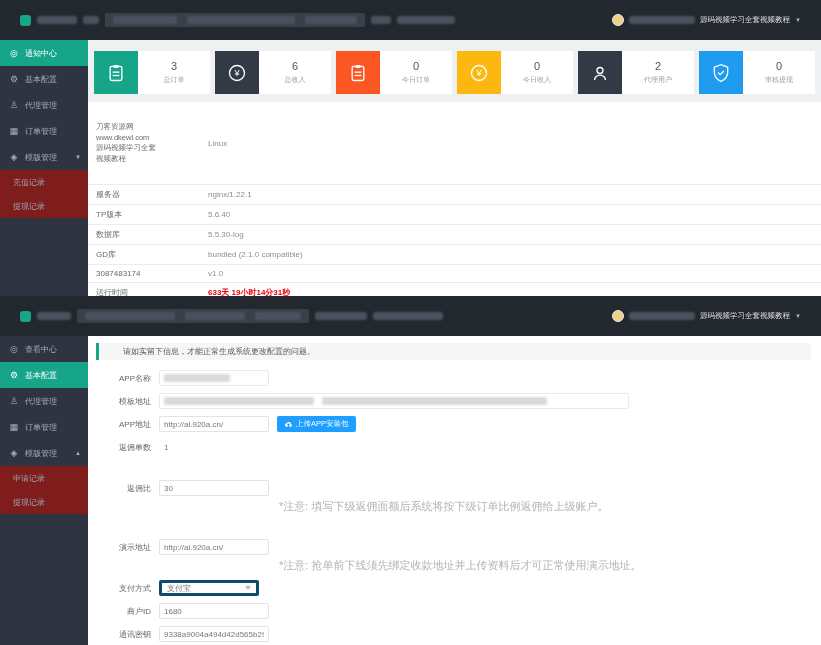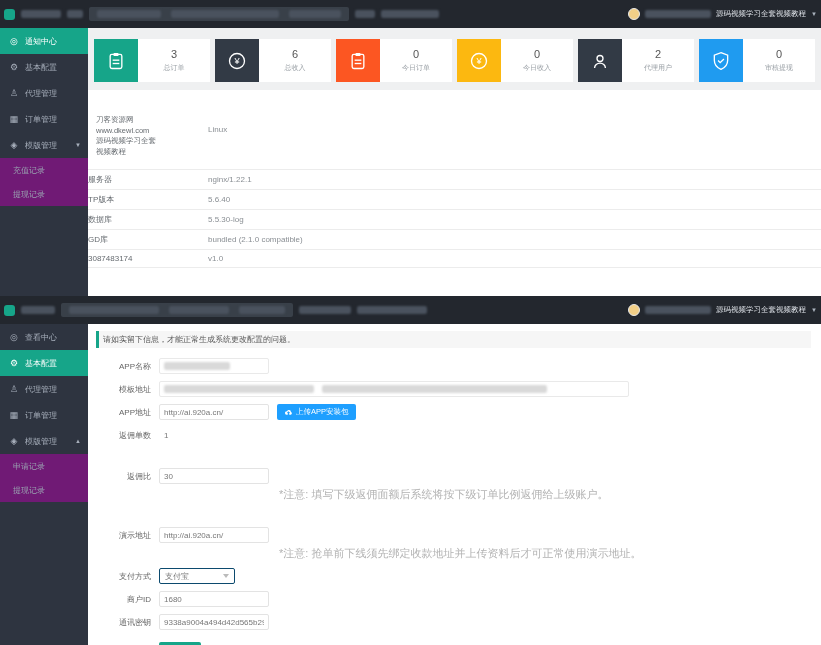--- a/index.html
+++ b/index.html
@@ -7,70 +7,70 @@
   body {
     width:821px; height:645px; overflow:hidden;
     font-family:"Liberation Sans", sans-serif;
     background:#e9e9e9;
   }
   .panel { position:relative; }
   .panel-top { height:296px; border-bottom:4px solid #e2e4e6; }
   .panel-bottom { height:349px; }
 
   
-  .hdr { height:28px; background:#23272e; display:flex; align-items:center; padding:0 4px; gap:6px; }
+  .hdr { height:40px; background:#23272e; display:flex; align-items:center; padding:0 20px; gap:6px; }
   .logo { width:11px; height:11px; border-radius:3px; background:#16a589; flex-shrink:0; }
   .rd { background:#4a525e; border-radius:2px; height:8px; filter:blur(1.3px); }
   .rd-light { background:#d9d9d9; border-radius:2px; height:8px; filter:blur(1.3px); }
   .navstrip { background:#394049; border-radius:2px; height:14px; display:flex; align-items:center; gap:10px; padding:0 8px; }
   .hdr-right { margin-left:auto; display:flex; align-items:center; gap:5px; }
   .avatar { width:12px; height:12px; border-radius:50%; background:#f2cf87; border:1px solid #e8e8e8; flex-shrink:0; }
   .user-text { color:#dfe3e9; font-size:7.5px; white-space:nowrap; }
   .hdr-caret { color:#aab2bd; font-size:6px; }
 
   
   .pbody { display:flex; align-items:stretch; }
   .pbody-top { height:270px; }
   .pbody-bottom { height:327px; }
   .sidebar { width:88px; background:#2e3440; flex-shrink:0; }
   .sb-item { height:26px; display:flex; align-items:center; gap:6px; padding:0 9px; color:#a7afbb; font-size:8px; position:relative; cursor:pointer; }
   .sb-item .ic { font-size:9px; width:10px; text-align:center; flex-shrink:0; }
   .sb-item.active { background:#16a589; color:#fff; }
   .sb-caret { position:absolute; right:7px; font-size:6px; color:#a7afbb; }
-  .sb-sub { background:#701a75; }
+  .sb-sub { background:#7f1d1d; }
   .sb-sub .sb-item { height:24px; padding-left:13px; color:#99a1b0; }
 
   
   .main-t { flex:1; background:#eff0f1; display:flex; flex-direction:column; }
   .stats { display:flex; gap:5px; margin:11px 6px 8px 6px; }
   .stat { display:flex; cursor:pointer; }
   .stat-ic { width:44px; height:43px; display:flex; align-items:center; justify-content:center; }
   .stat-info { width:72px; height:43px; background:#fff; display:flex; flex-direction:column; align-items:center; justify-content:center; }
   .stat-v { font-size:11px; color:#555; }
   .stat-l { font-size:7px; color:#9aa0a6; margin-top:3px; }
 
   .itable { background:#fff; flex:1; overflow:hidden; }
   .trow { display:flex; border-bottom:1px solid #ececec; font-size:8px; color:#8a8f94; align-items:center; }
-  .tlabel { width:112px; padding:4px 0; color:#666b70; flex-shrink:0; }
+  .tlabel { width:112px; padding:4px 8px; color:#666b70; flex-shrink:0; }
   .tval { padding:4px 8px; }
-  .trow-site .tlabel { line-height:10.5px; font-size:7.5px; padding:12px 8px;margin-top:13px; }
+  .trow-site .tlabel { line-height:10.5px; font-size:7.5px; padding:20px 8px; }
   .red { color:#e60012; font-weight:bold; }
 
   
   .main-b { flex:1; background:#fff; padding:7px 10px 0 8px; }
-  .sec { background:#f6f6f6; border-left:3px solid #16a589; height:17px; line-height:17px; font-size:8px; color:#555; padding-left:4px; margin-bottom:10px; }
+  .sec { background:#f6f6f6; border-left:3px solid #16a589; height:17px; line-height:17px; font-size:8px; color:#555; padding-left:24px; margin-bottom:10px; }
   .frow { display:flex; align-items:center; margin-bottom:7px; }
   .flabel { width:55px; text-align:right; font-size:8px; color:#666; margin-right:8px; flex-shrink:0; }
   .fin { height:16px; border:1px solid #e3e3e3; border-radius:2px; font-size:8px; color:#777; padding:0 4px; width:110px; font-family:inherit; background:#fff; }
   .fbox { height:16px; border:1px solid #e9e9e9; border-radius:2px; display:flex; align-items:center; gap:8px; padding:0 4px; }
   .fbox.wide { width:470px; }
   .fbox.mid { width:110px; }
   .fnote { font-size:11px; color:#b2b2b2; margin-left:10px; white-space:nowrap;margin-top:37px; }
   .btn-blue { height:16px; background:#1e9fff; color:#fff; border:none; border-radius:2px; font-size:7.5px; display:flex; align-items:center; gap:3px; padding:0 7px; margin-left:8px; cursor:pointer; font-family:inherit; }
-  .fselect { width:76px; height:16px; border:1px solid #0c4a6e; border-radius:2px; font-size:8px; color:#777; display:flex; align-items:center; justify-content:space-between; padding:0 5px; cursor:pointer; background:#fff; }
+  .fselect { width:100px; height:16px; border:3px solid #0c4a6e; border-radius:2px; font-size:8px; color:#777; display:flex; align-items:center; justify-content:space-between; padding:0 5px; cursor:pointer; background:#fff; }
   .chev { width:0; height:0; border-left:3px solid transparent; border-right:3px solid transparent; border-top:4px solid #bbb; }
   .btn-save { width:42px; height:25px; background:#16a589; color:#fff; border:none; border-radius:2px; font-size:14px; margin-left:63px; margin-top:5px; cursor:pointer; font-family:inherit; }
 </style>
 </head>
 <body>
 
 <div class="panel panel-top">
   <div class="hdr">
     <div class="logo"></div>
     <div class="rd" style="width:40px"></div>
@@ -232,20 +232,24 @@
           <div class="tval">5.5.30-log</div>
         </div>
         <div class="trow">
           <div class="tlabel">GD库</div>
           <div class="tval">bundled (2.1.0 compatible)</div>
         </div>
         <div class="trow">
           <div class="tlabel">3087483174</div>
           <div class="tval">v1.0</div>
         </div>
+        <div class="trow">
+          <div class="tlabel">运行时间</div>
+          <div class="tval red">633天 19小时14分31秒</div>
+        </div>
       </div>
     </div>
   </div>
 </div>
 
 <div class="panel panel-bottom">
   <div class="hdr">
     <div class="logo"></div>
     <div class="rd" style="width:34px"></div>
     <div class="navstrip">

